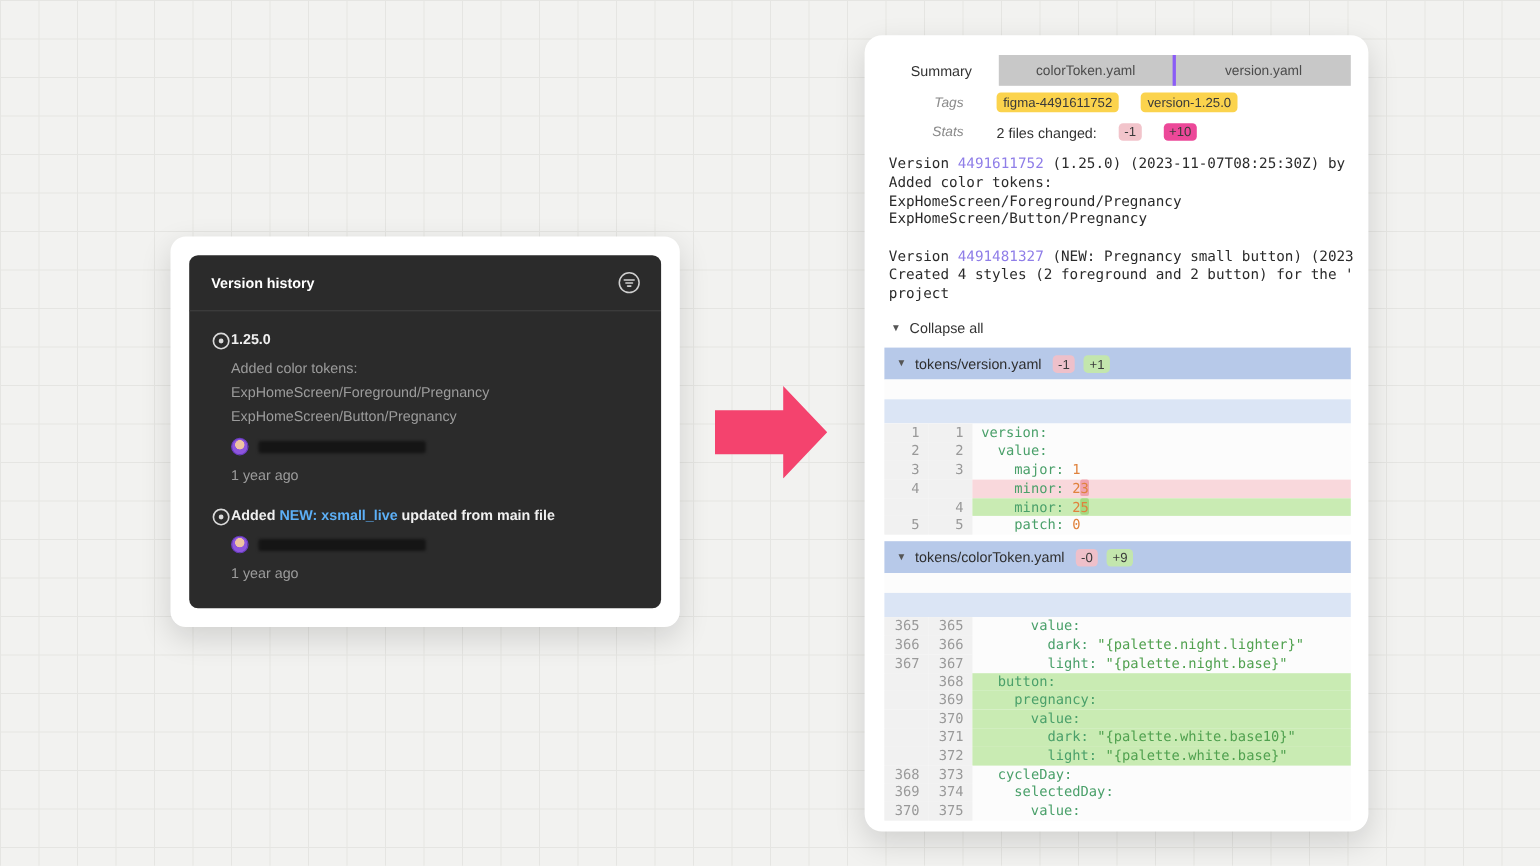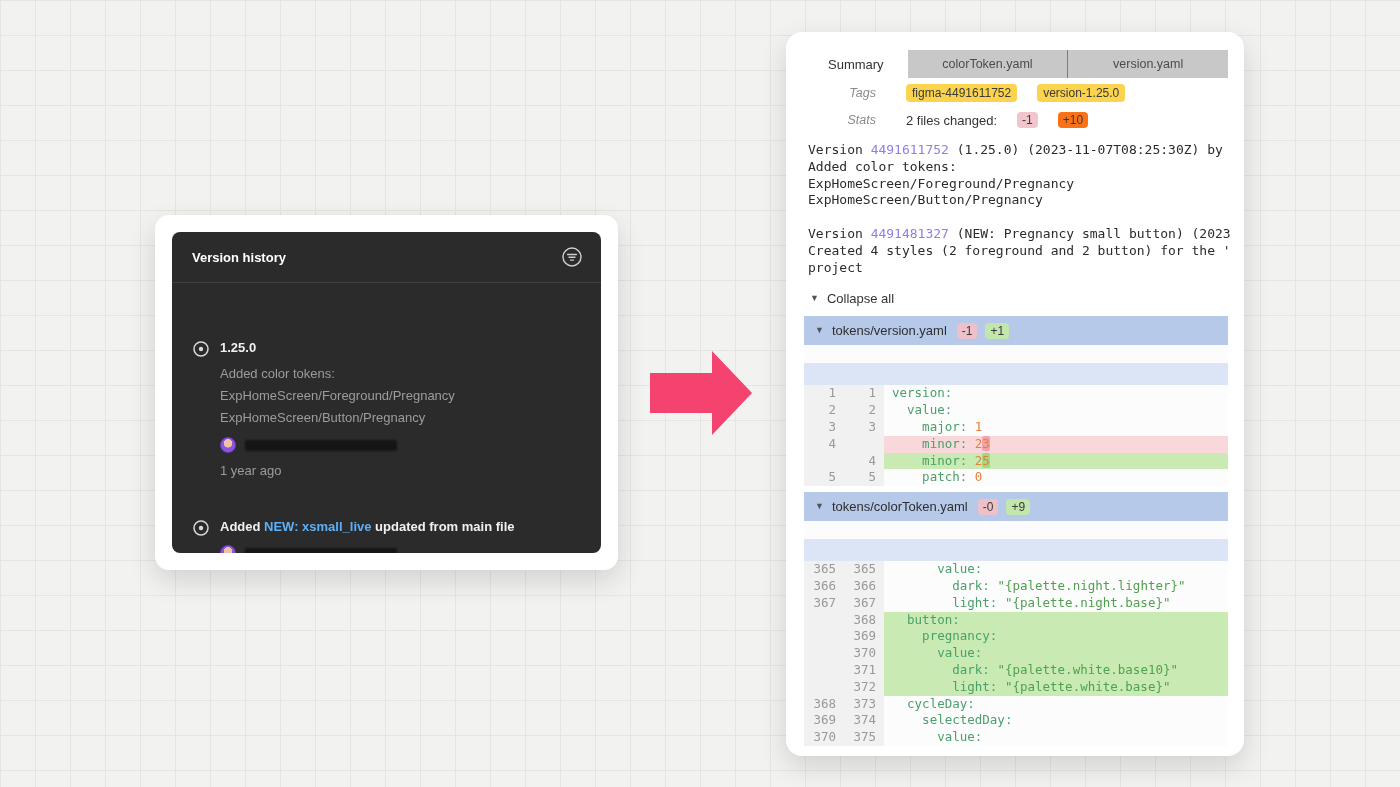--- a/index.html
+++ b/index.html
@@ -23,21 +23,21 @@
   .vh-panel {
     width:100%; height:100%; background:#2b2b2b; border-radius:8px;
     overflow:hidden; color:#fff;
   }
   .vh-header {
     height:51px; display:flex; align-items:center; justify-content:space-between;
     padding:0 18px 0 20px; border-bottom:1px solid #404040;
   }
   .vh-title { font-size:13px; font-weight:700; color:#ffffff; }
   .vh-items { padding:16px 20px 0 20px; }
-  .vh-item { display:flex; gap:10px; margin-bottom:20px;margin-top:39px; }
+  .vh-item { display:flex; gap:0; margin-bottom:20px; }
   .vh-icon-col { width:18px; flex-shrink:0; padding-top:2px; }
   .vh-content { flex:1; min-width:0; }
   .vh-heading { font-size:13px; font-weight:700; line-height:20px; margin-bottom:5px; white-space:nowrap; color:#f0f0f0; }
   .vh-link { color:#5db0f7; }
   .vh-line { font-size:13px; color:#9c9c9c; line-height:22px; white-space:nowrap; }
   .vh-author { margin-top:7px; display:flex; align-items:center; gap:9px; height:18px; }
   .vh-avatar {
     width:16px; height:16px; border-radius:50%; flex-shrink:0;
     background:radial-gradient(circle at 50% 38%, #eec3a2 0 4px, #8d55dd 4.5px);
     border:1px solid #6a3cc0;
@@ -52,28 +52,28 @@
   .diff-card {
     position:absolute; left:786px; top:32px; width:458px; height:724px;
     background:#ffffff; border-radius:16px; overflow:hidden;
     padding:18px 16px 0 18px; box-shadow:0 10px 28px rgba(0,0,0,.14);
     color:#333;
   }
   .tabbar { display:flex; height:28px; align-items:stretch; }
   .tab-summary { padding:0 24px; display:flex; align-items:center; font-size:13px; color:#333; font-weight:500; }
   .tab-group { flex:1; display:flex; background:#c8c8c8; }
   .gray-tab { flex:1; display:flex; align-items:center; justify-content:center; font-size:12.5px; color:#4c4c4c; white-space:nowrap; }
-  .gray-tab + .gray-tab { border-left:1px solid #8b5cf6; }
+  .gray-tab + .gray-tab { border-left:3px solid #8b5cf6; }
 
   .meta-row { display:flex; align-items:center; min-height:24px; margin-top:3px; }
   .meta-label { width:72px; text-align:right; font-style:italic; color:#8a8a8a; font-size:12.5px; flex-shrink:0; }
   .meta-content { margin-left:30px; display:flex; gap:20px; align-items:center; font-size:13px; color:#333; flex-wrap:nowrap; }
   .tag-badge { background:#fbd34d; padding:2px 6px; border-radius:4px; font-size:12px; color:#3a3a3a; white-space:nowrap; }
   .badge-del-sm { background:#f2c4cb; padding:1px 5px; border-radius:4px; font-size:12px; color:#3a3a3a; }
-  .badge-add-sm { background:#f97316; padding:1px 5px; border-radius:4px; font-size:12px; color:#3a3a3a; }
+  .badge-add-sm { background:#ec4899; padding:1px 5px; border-radius:4px; font-size:12px; color:#3a3a3a; }
 
   .summary-block {
     margin-top:10px; padding-left:4px;
     font-family:"DejaVu Sans Mono", monospace;
     font-size:13px; line-height:16.8px; color:#1f1f1f;
   }
   .sum-line { white-space:pre; }
   .c-version { color:#8f7ee8; }
 
   .collapse-row { margin-top:15px; display:flex; gap:8px; align-items:center; padding-left:6px; font-size:13px; color:#333; }

